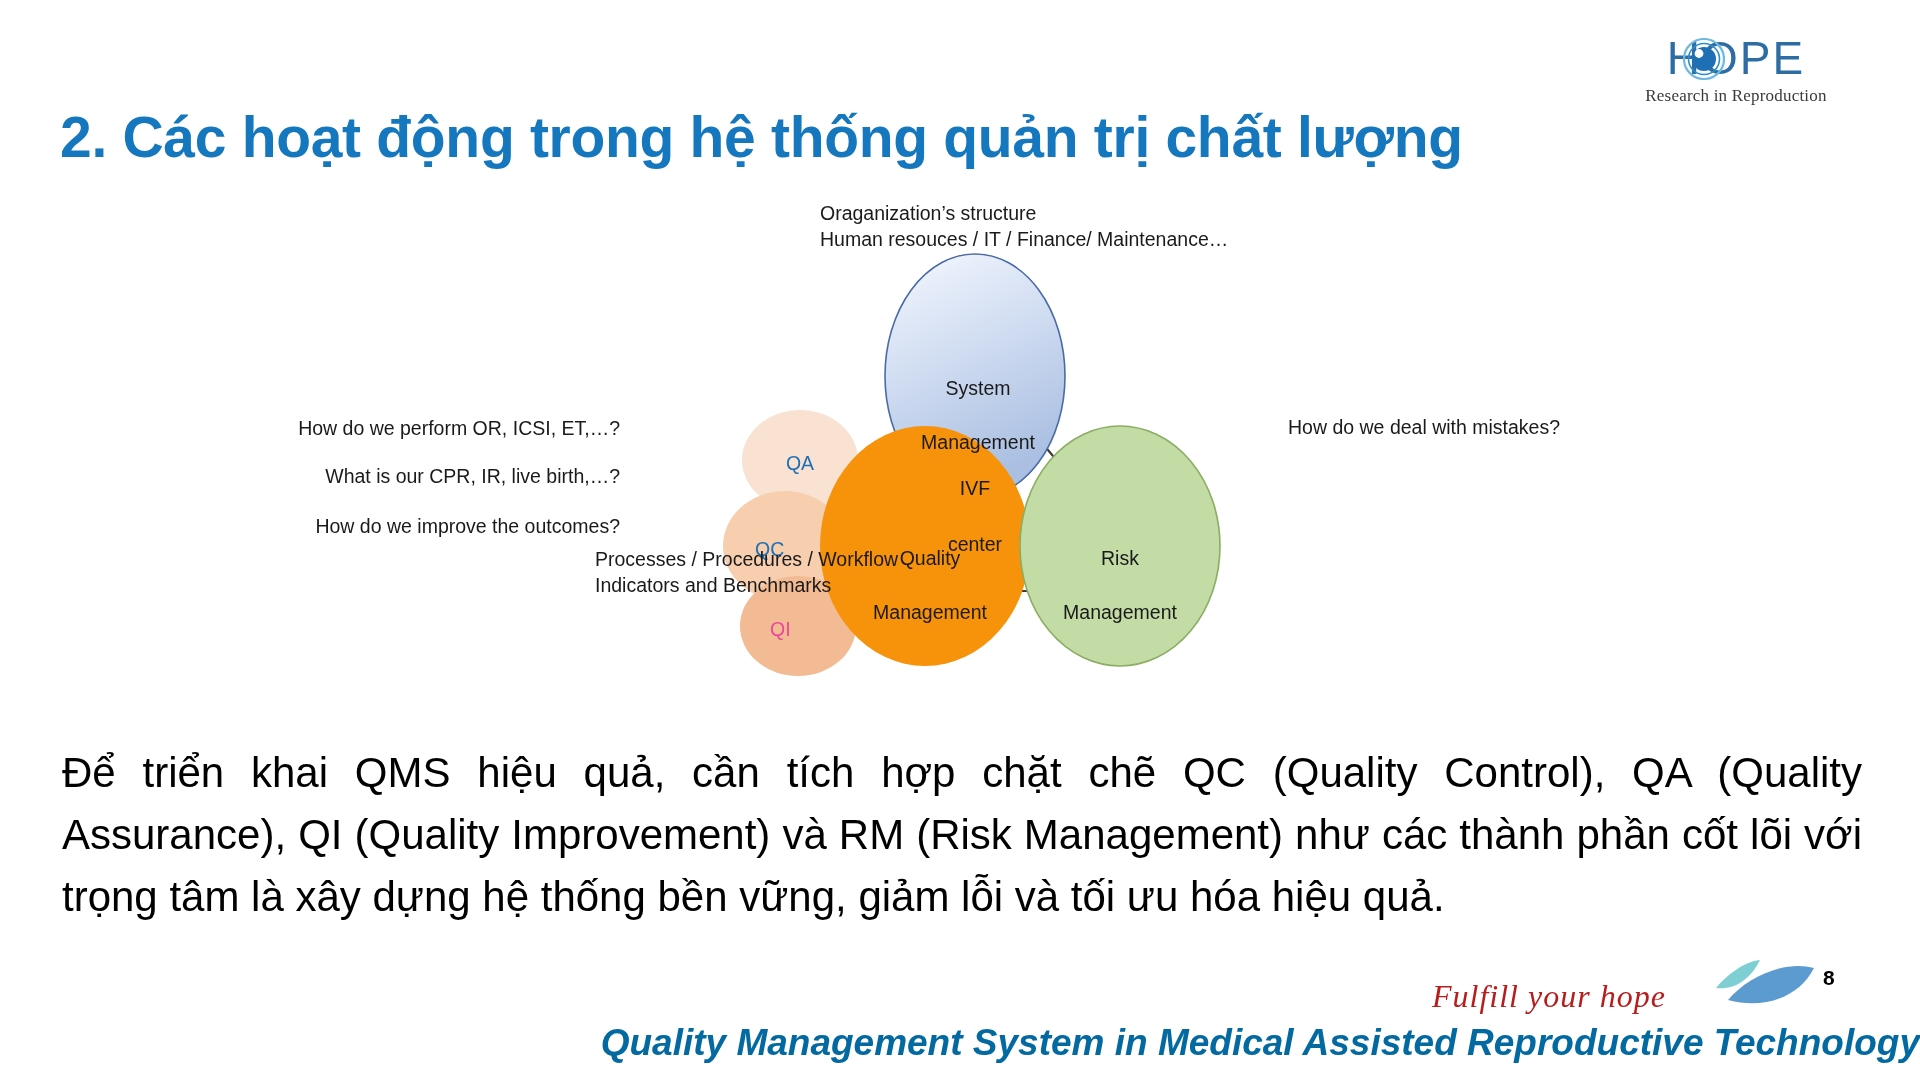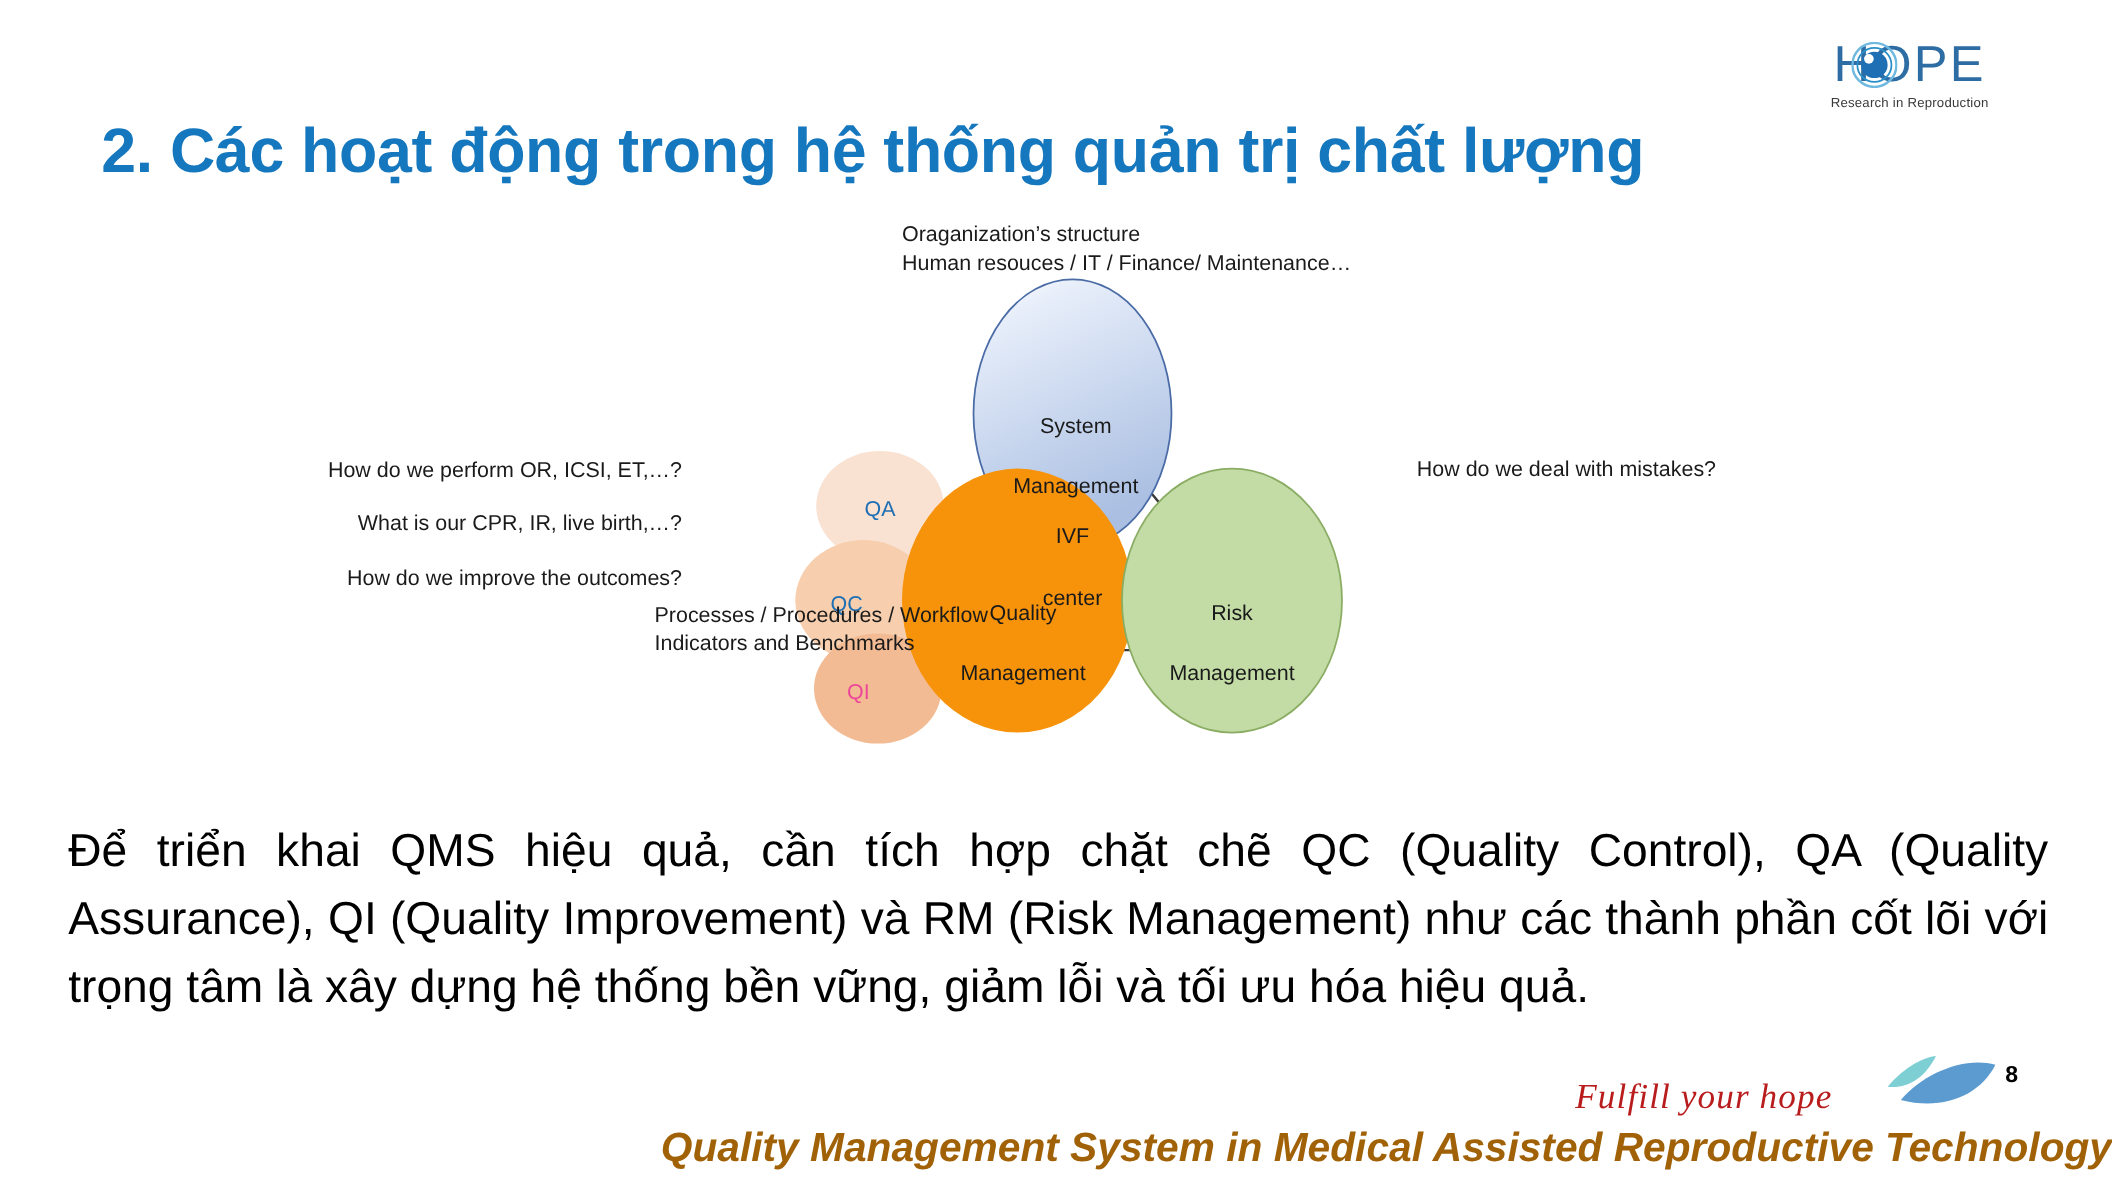--- a/index.html
+++ b/index.html
@@ -39,40 +39,39 @@
     display: inline-block;
   }
   .hope-eye {
     position: absolute;
     left: 47px;
     top: 4px;
     width: 42px;
     height: 42px;
   }
   .hope-tag {
-    font-size: 12px;
+    font-size: 17px;
     color: #3a3a3a;
     letter-spacing: 0.2px;
     margin-top: 2px;
-    font-family: Liberation Sans, sans-serif;
+    font-family: Liberation Serif, serif;
   }
 
   
   .slide-title {
     position: absolute;
     left: 60px;
     top: 103px;
     width: 1800px;
     font-size: 57px;
     font-weight: bold;
     color: #1577BE;
     letter-spacing: -0.3px;
     line-height: 68px;
     white-space: nowrap;
-    margin-left: 32px;
   }
 
   
   .diagram {
     position: absolute;
     left: 330px;
     top: 228px;
     width: 1240px;
     height: 510px;
   }
@@ -121,21 +120,21 @@
   
   .footer-title {
     position: absolute;
     left: 60px;
     top: 1022px;
     width: 1860px;
     text-align: right;
     font-size: 37px;
     font-style: italic;
     font-weight: bold;
-    color: #a16207;
+    color: #0369a1;
     font-family: "Liberation Sans", sans-serif;
     white-space: nowrap;
   }
   .fulfill {
     position: absolute;
     left: 1432px;
     top: 978px;
     font-size: 32px;
     font-style: italic;
     color: #b91c1c;

